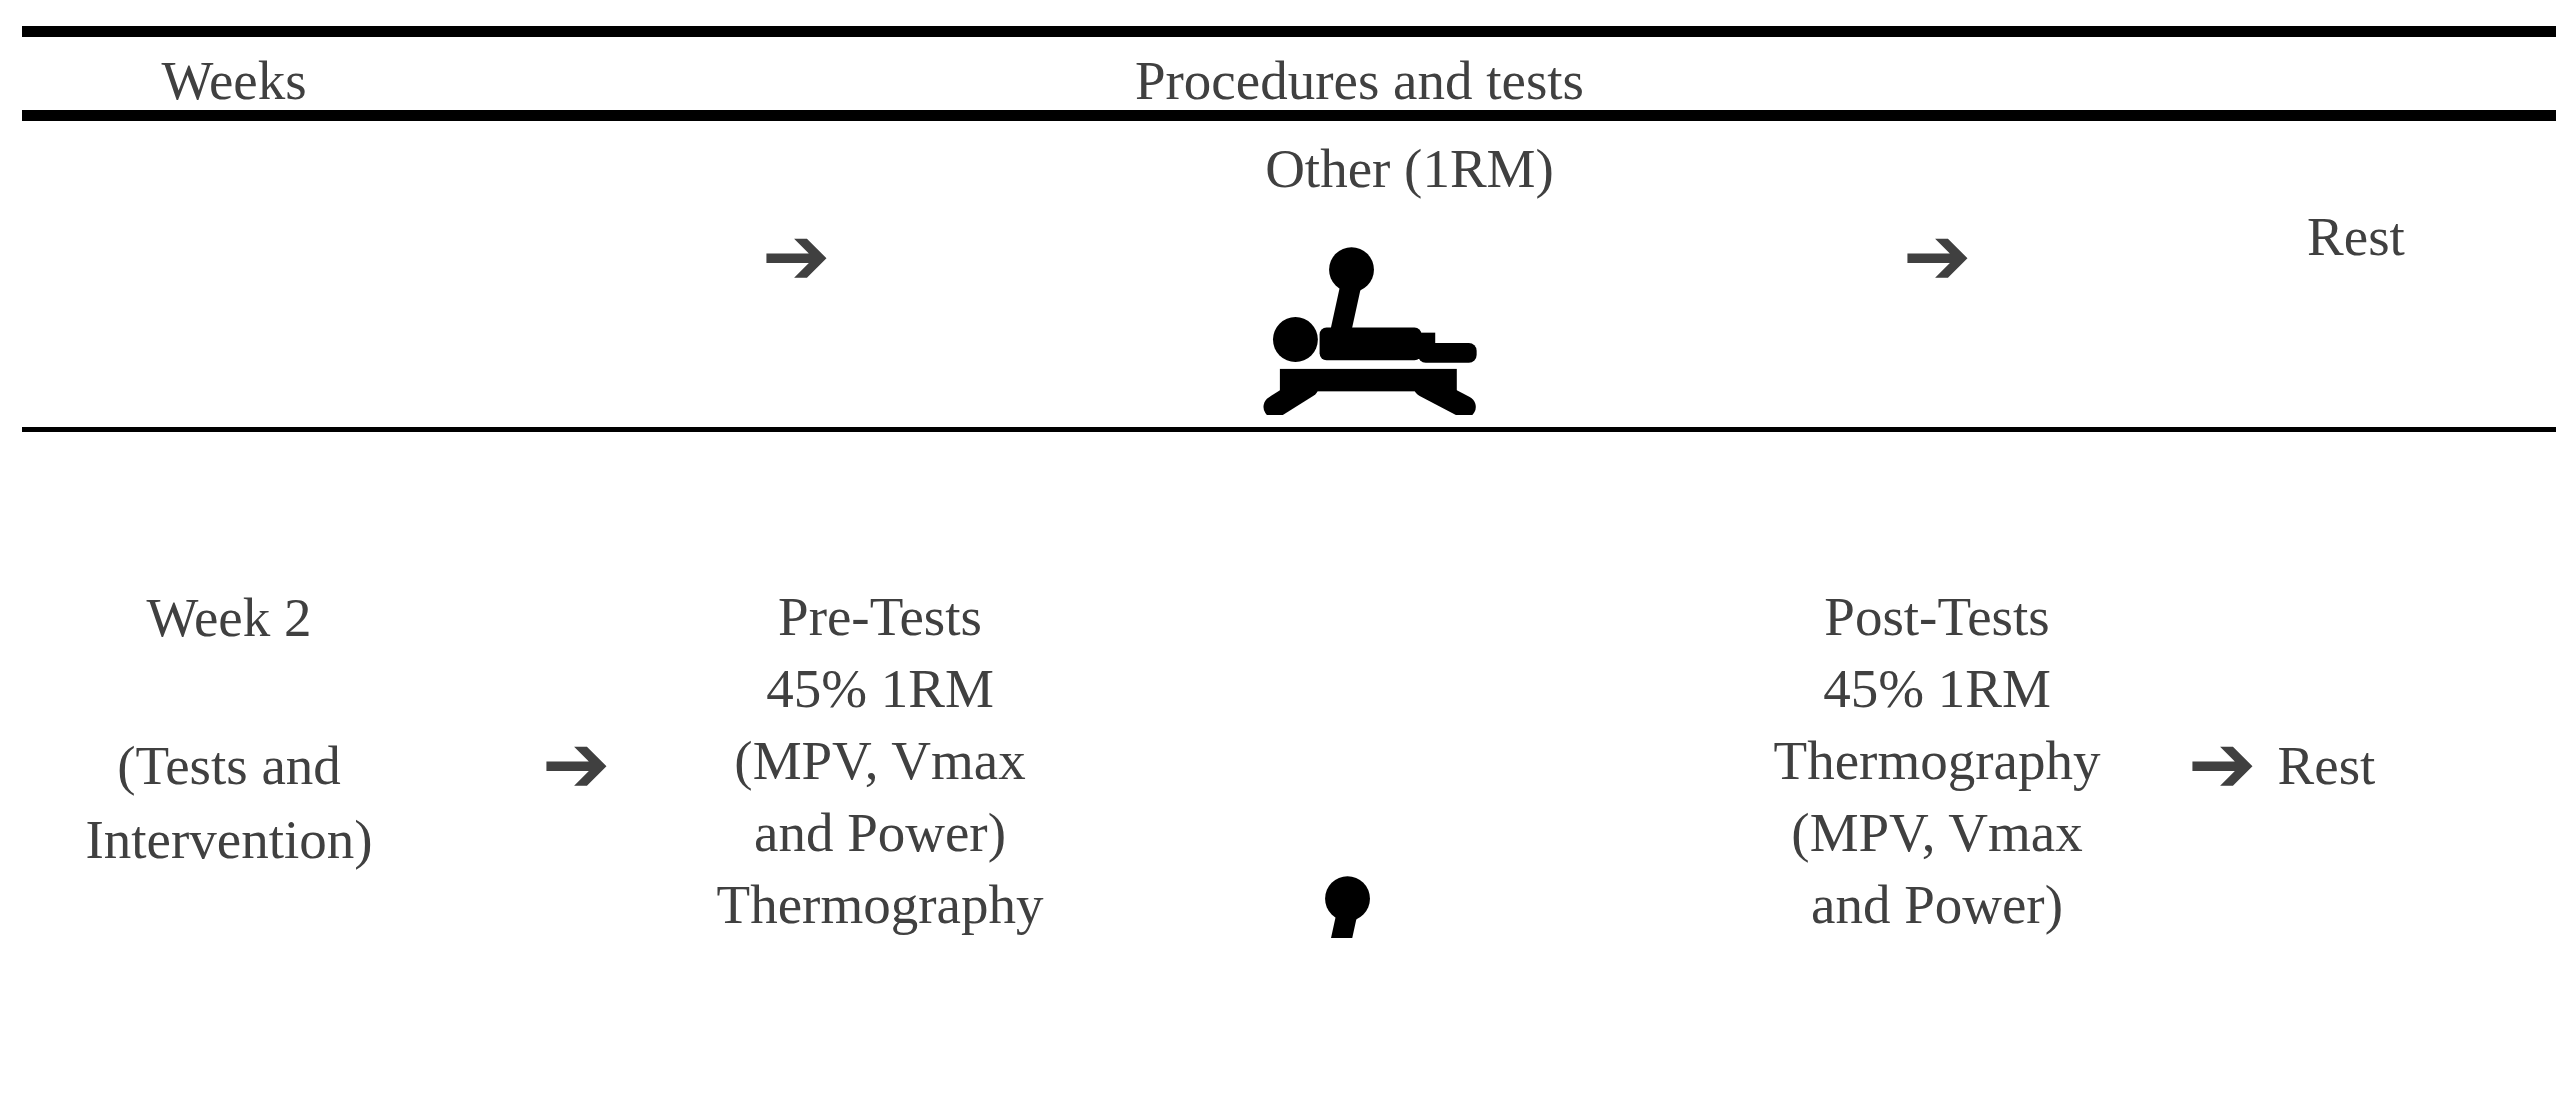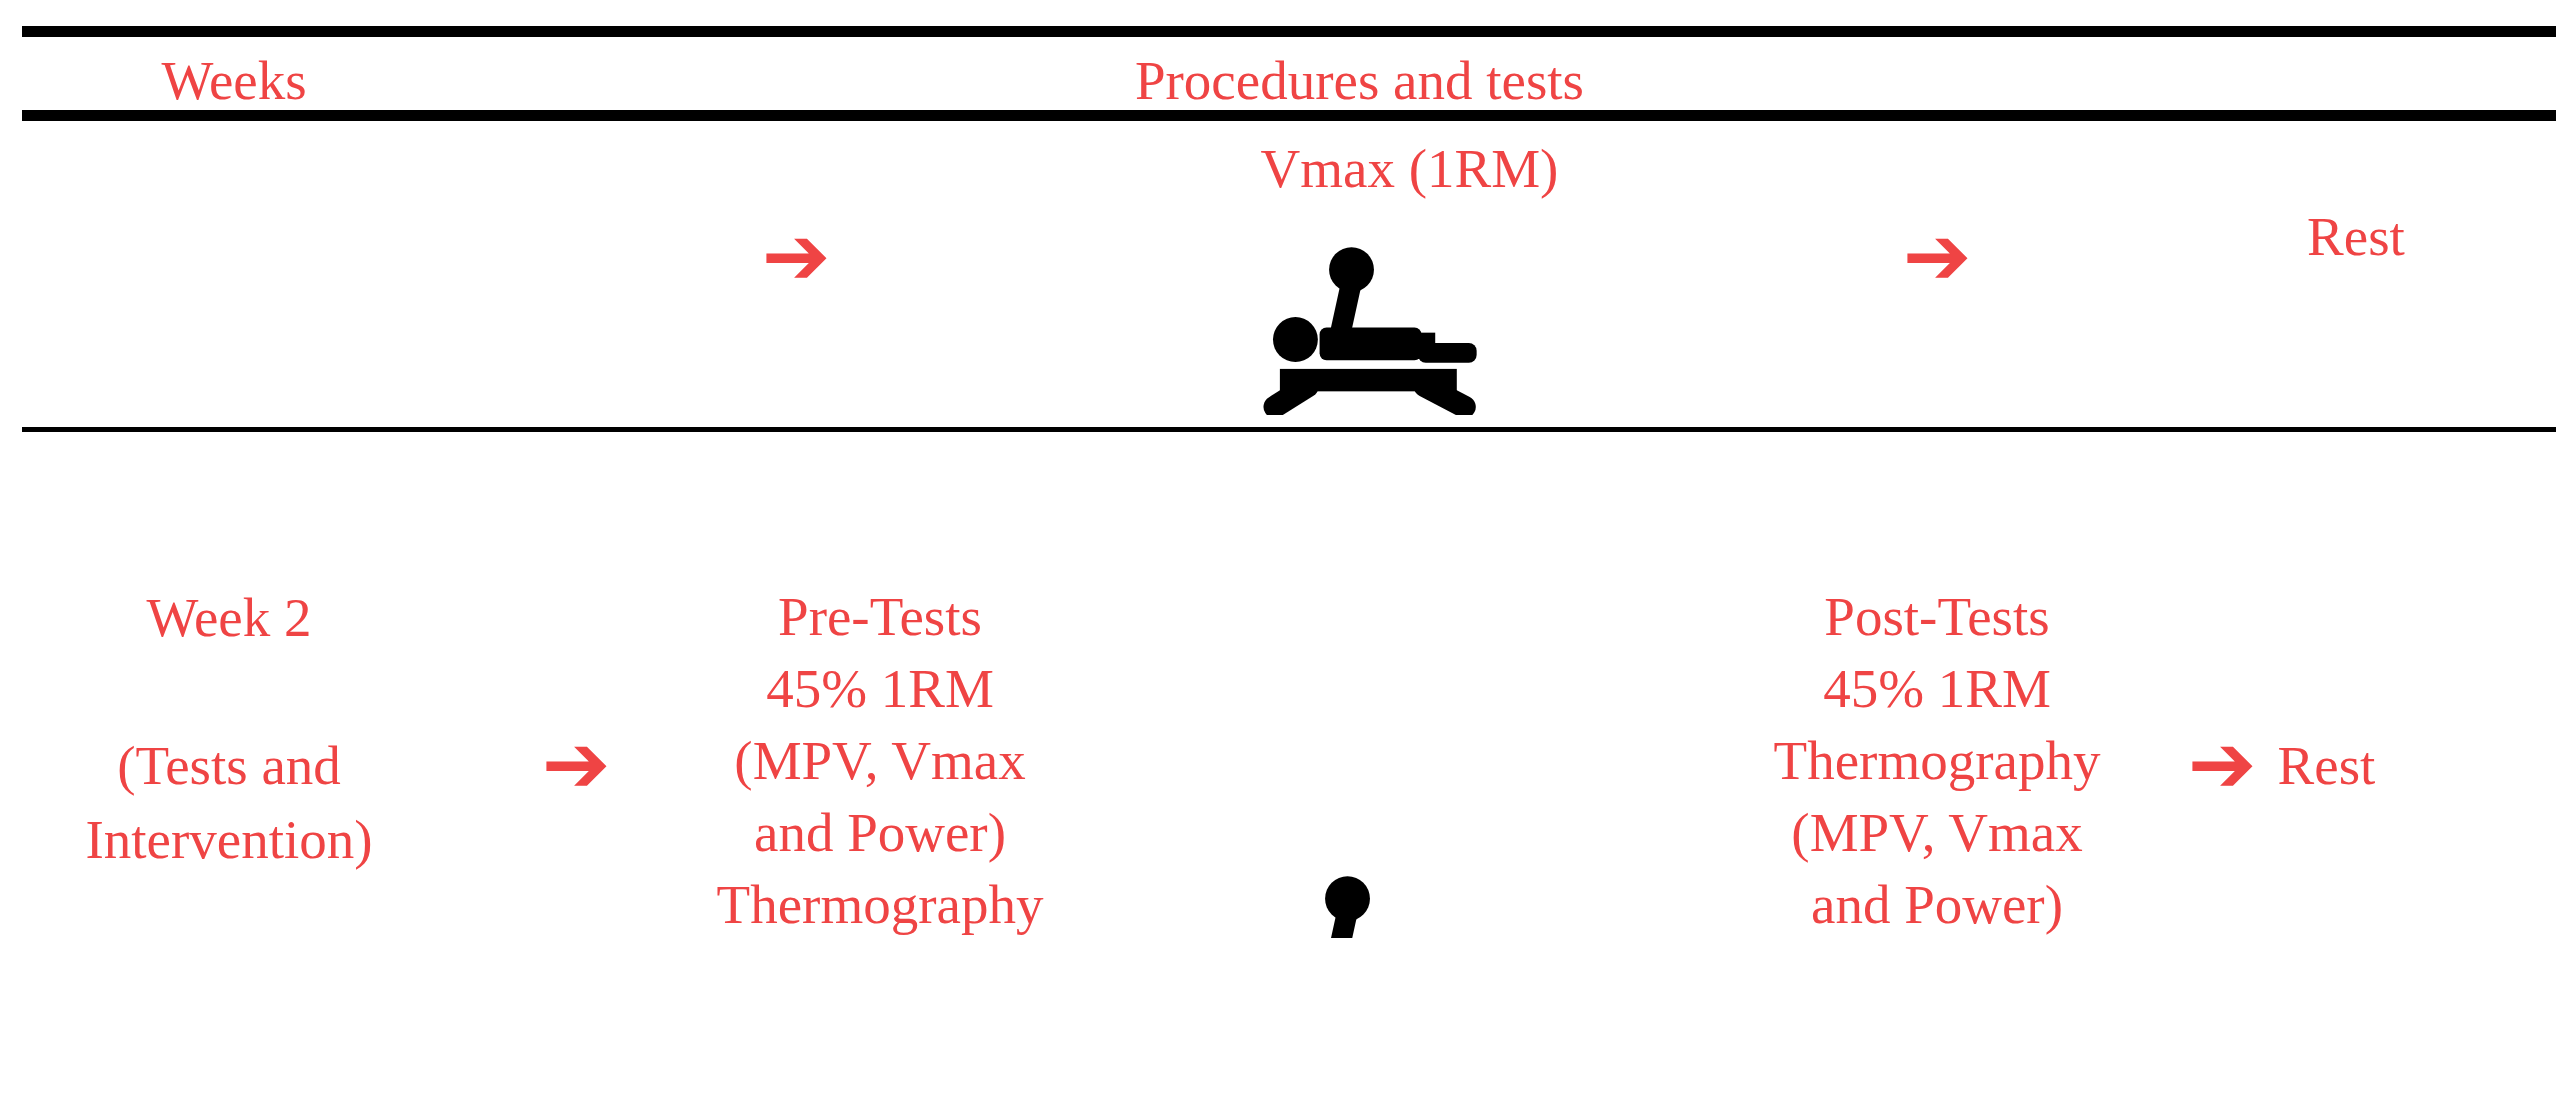--- a/index.html
+++ b/index.html
@@ -1,21 +1,21 @@
 <!DOCTYPE html>
 <html style="font-size:14px"><head>
 <meta charset="utf-8">
 <style>
   html, body { margin: 0; padding: 0; background: #ffffff; }
   #page {
     position: relative;
     width: 2576px;
     height: 938px;
     background: #ffffff;
-    color: #ef4444;
+    color: #404040;
     font-family: "Liberation Serif", "DejaVu Serif", serif;
     font-size: 55px;
     overflow: hidden;
   }
   .rule { position: absolute; background: #000000; left: 21.6px; width: 2534px; }
   .cell {
     position: absolute;
     text-align: center;
     white-space: pre-line;
     line-height: 72px;
@@ -43,21 +43,21 @@
   <div class="rule" style="top:110px;  height:11.2px;"></div>
   <div class="rule" style="top:427px;  height:5.2px;"></div>
   <div class="rule" style="top:1082px; height:6px;"></div>
 
   <div class="cell single" style="left:61px;   top:50px; width:346px;">Weeks</div>
   <div class="cell single" style="left:927px; top:50px; width:865px;text-align:center;">Procedures and tests</div>
 
 
   <div class="arrow" style="left:744px; top:208px;">➔</div>
 
-  <div class="cell single" style="left:1150px; top:138px; width:519px;">Vmax (1RM)</div>
+  <div class="cell single" style="left:1150px; top:138px; width:519px;">Other (1RM)</div>
 
   <div class="icon-box" style="left:1254px; top:246px; width:233px; height:169px;">
     <svg viewBox="0 0 270 195" xmlns="http://www.w3.org/2000/svg" fill="#000000" stroke="none">
       <circle cx="113" cy="27" r="26"></circle>
       <line x1="112" y1="46" x2="98" y2="110" stroke="#000000" stroke-width="24"></line>
       <circle cx="48" cy="108" r="26"></circle>
       <rect x="76" y="94" width="118" height="38" rx="8"></rect>
       <rect x="186" y="100" width="24" height="22"></rect>
       <rect x="190" y="112" width="68" height="23" rx="9"></rect>
       <rect x="30" y="142" width="205" height="26"></rect>

